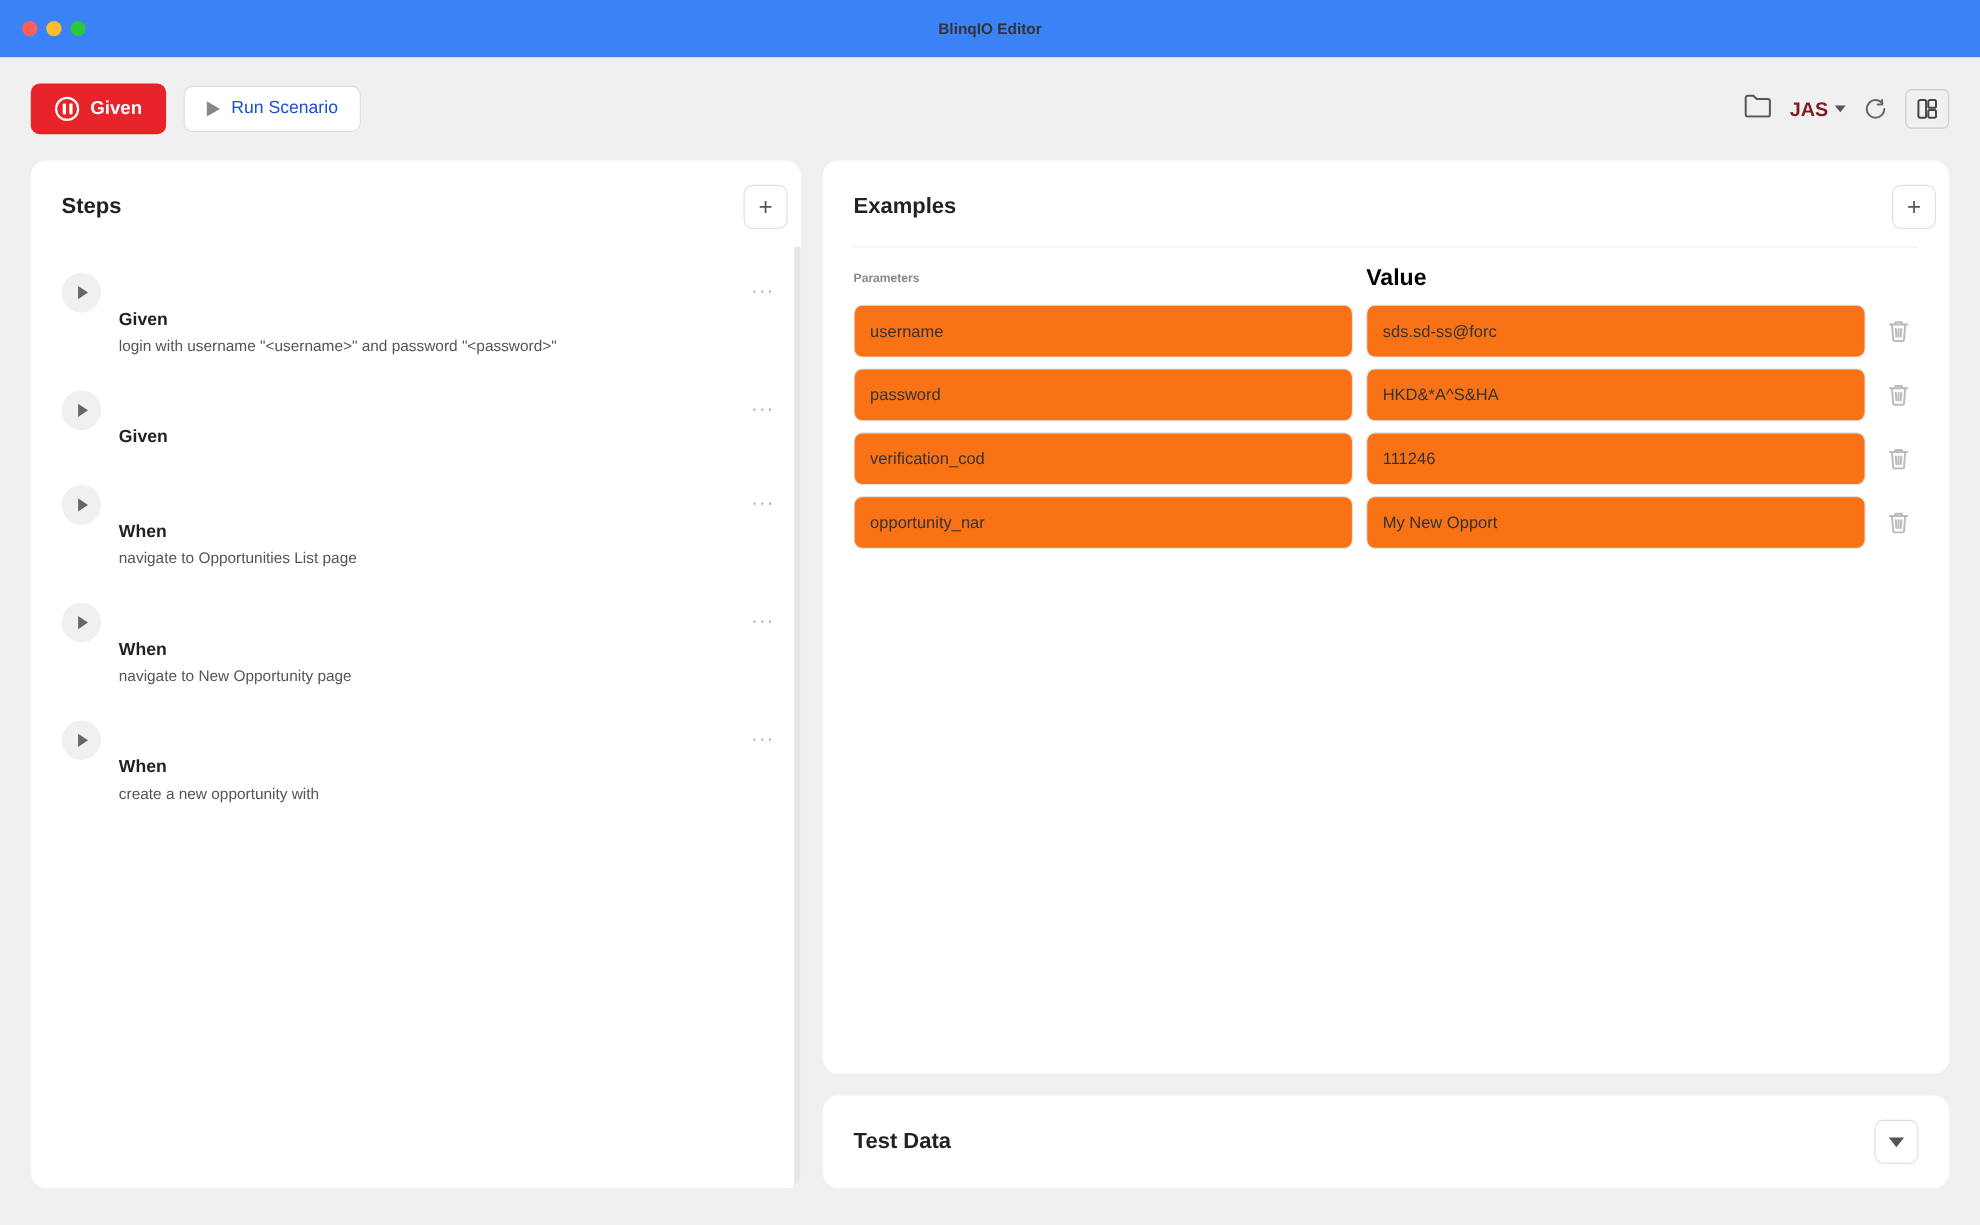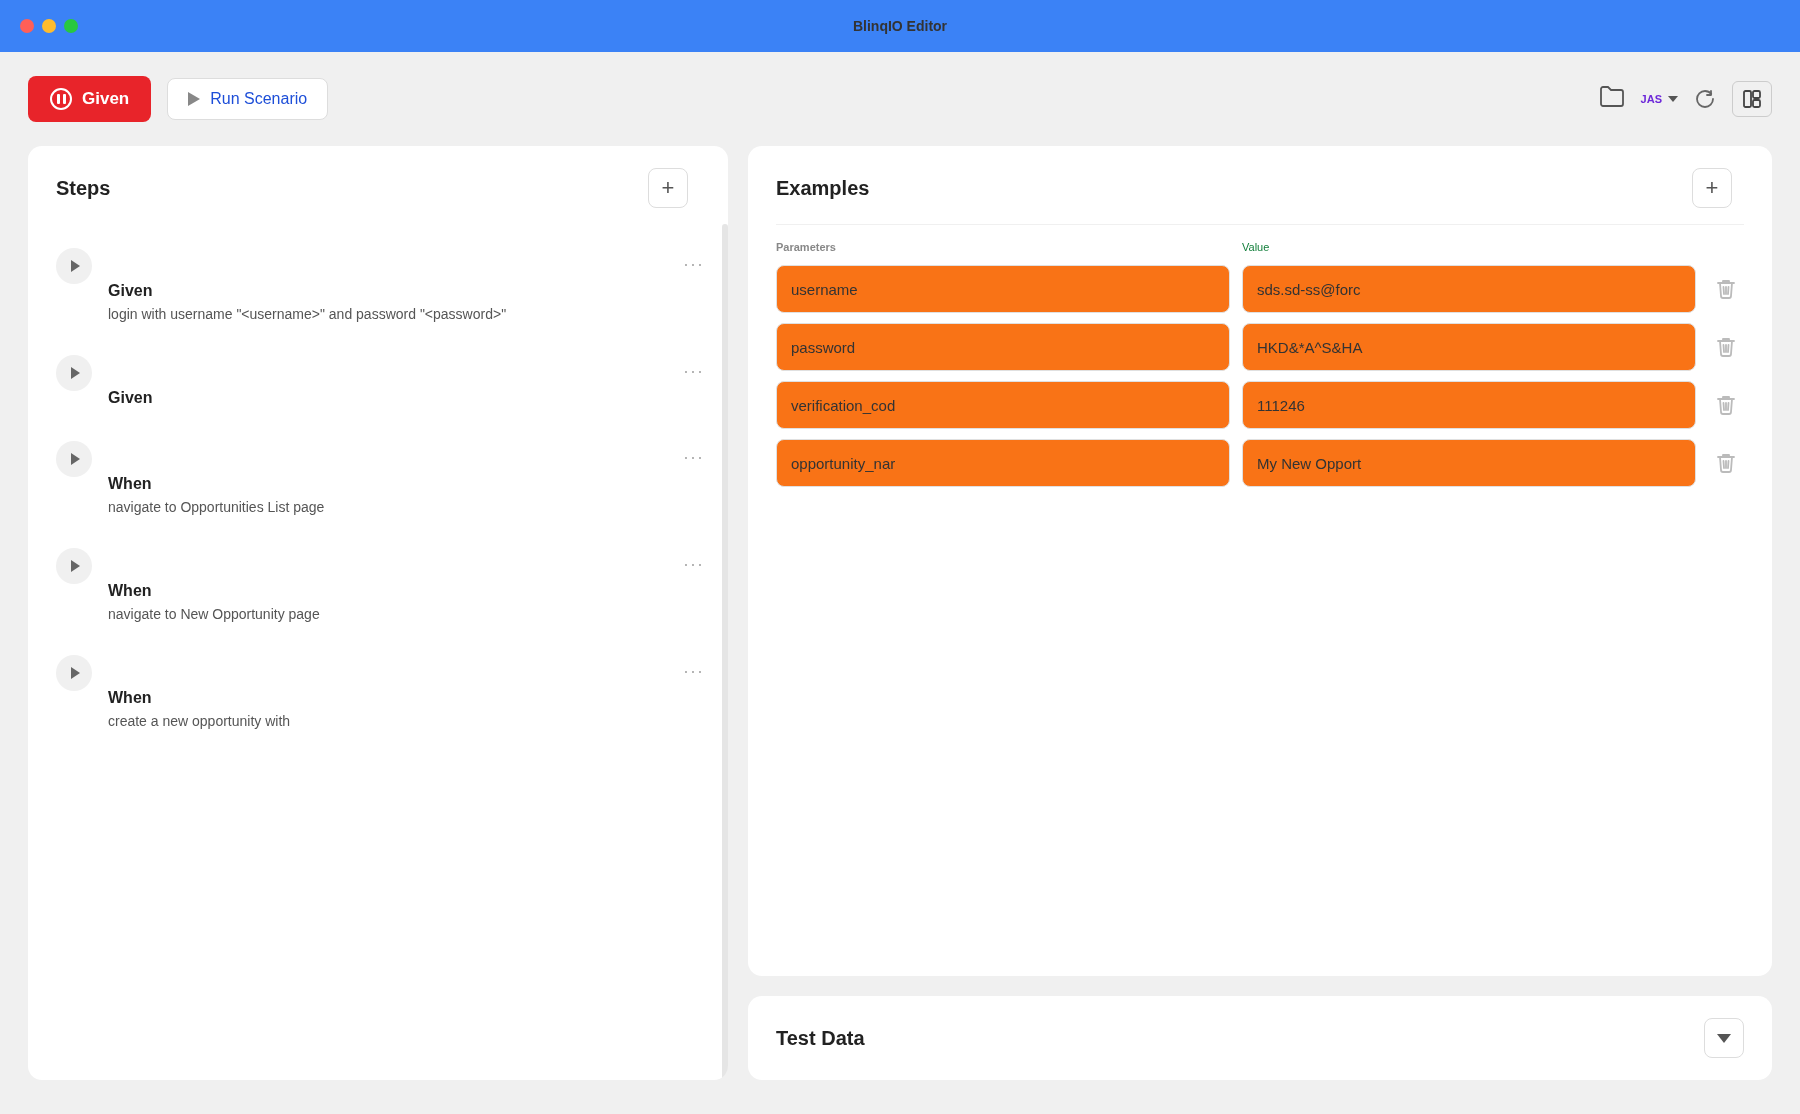--- a/index.html
+++ b/index.html
@@ -138,23 +138,23 @@
       align-items: center;
     }
 
     .user-selector {
       display: flex;
       align-items: center;
       gap: 6px;
       background: none;
       border: none;
       cursor: pointer;
-      font-size: 11px;
+      font-size: 18px;
       font-weight: 600;
-      color: #6d28d9;
+      color: #7f1d1d;
     }
 
     .chevron-down {
       width: 0;
       height: 0;
       border-left: 5px solid transparent;
       border-right: 5px solid transparent;
       border-top: 6px solid #555;
     }
 
@@ -202,21 +202,21 @@
       flex: 1;
       display: flex;
       flex-direction: column;
       gap: 20px;
     }
 
     .panel-header {
       display: flex;
       align-items: center;
       justify-content: space-between;
-      padding: 22px 40px 16px 28px;
+      padding: 22px 12px 16px 28px;
       flex-shrink: 0;
     }
 
     .panel-title {
       font-size: 20px;
       font-weight: 700;
       color: #222;
     }
 
     .add-btn {
@@ -338,23 +338,23 @@
 
     .col-param {
       flex: 1;
       font-size: 11px;
       font-weight: 600;
       color: #888;
     }
 
     .col-value {
       flex: 1;
-      font-size: 11px;
-      font-weight: 400;
-      color: #15803d;
+      font-size: 21px;
+      font-weight: 700;
+      color: #000000;
     }
 
     .col-action {
       width: 36px;
     }
 
     .example-row {
       display: flex;
       gap: 12px;
       margin-bottom: 10px;

